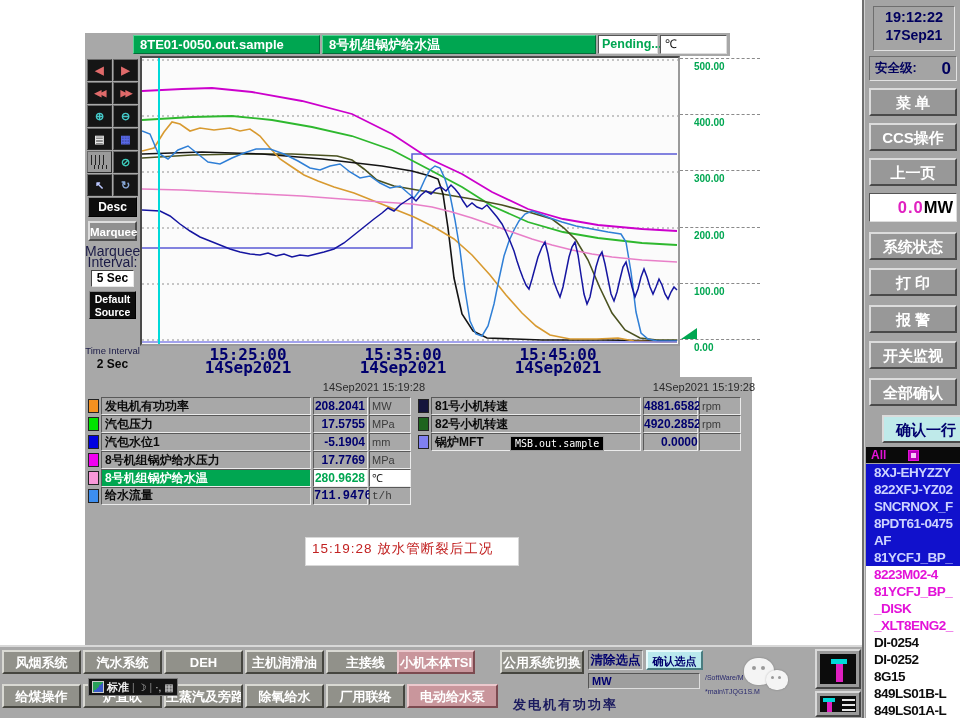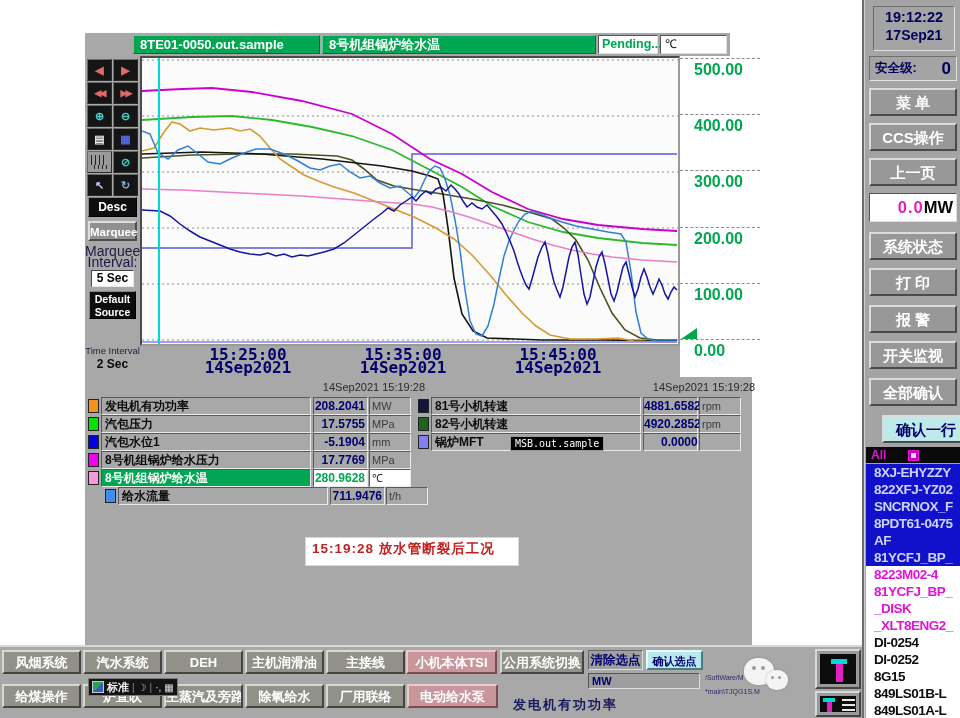--- a/index.html
+++ b/index.html
@@ -46,21 +46,21 @@
 
   
   .chart { position:absolute; left:140px; top:56px; width:540px; height:290px; background:#fbfbfb;
            border:2px solid #4a4a4a; border-right-color:#9a9a9a; border-bottom-color:#9a9a9a; }
   .chart svg { width:100%; height:100%; display:block; }
   .xaxis { position:absolute; left:140px; top:346px; width:540px; height:31px; background:#a8a8a8; }
   .xtick { position:absolute; top:2px; width:90px; text-align:center; color:#00006e; font-weight:bold;
            font-family:"DejaVu Sans Mono", monospace; font-size:16px; line-height:13px; }
   .ylabels { position:absolute; left:680px; top:56px; width:82px; height:300px; }
   .ytrow { position:absolute; left:0; width:80px; border-top:1px dashed #8a8a8a; }
-  .ytrow span { display:block; margin-left:14px; margin-top:2px; color:#00a651; font-weight:bold; font-size:16px; }
+  .ytrow span { display:block; margin-left:14px; margin-top:2px; color:#00a651; font-weight:bold; font-size:10px; }
   .ytri { position:absolute; left:1px; top:272px; width:0; height:0;
           border-bottom:11px solid #00a651; border-left:16px solid transparent; }
 
   
   .tablepanel { position:absolute; left:85px; top:377px; width:667px; height:271px; background:#a8a8a8; }
   .ts { position:absolute; top:4px; width:140px; text-align:right; font-size:11px; color:#2a2a2a; }
   .tsL { left:200px; } .tsR { left:530px; }
   .lrow { position:absolute; height:18px; }
   .swatch { position:absolute; top:2px; width:11px; height:14px; border:1px solid #222; }
   .ncell { position:absolute; top:0; height:18px; background:#a8a8a8; border:1px solid; border-color:#595959 #ebebeb #ebebeb #595959;
@@ -68,21 +68,21 @@
   .vcell { position:absolute; top:0; height:18px; background:#a8a8a8; border:1px solid; border-color:#595959 #ebebeb #ebebeb #595959;
            font-size:12px; font-weight:bold; color:#00006e; line-height:16px; text-align:right; padding-right:2px; }
   .ucell { position:absolute; top:0; height:18px; background:#a8a8a8; border:1px solid; border-color:#595959 #ebebeb #ebebeb #595959;
            font-size:11px; color:#3c3c3c; line-height:16px; padding-left:2px; overflow:hidden; }
   .hl .ncell { background:#00a651; color:#fff; }
   .hl .vcell { background:#fff; color:#00a651; }
   .hl .ucell { background:#fff; color:#222; }
   .tooltip { position:absolute; left:425px; top:59px; background:#000; color:#fff; z-index:10;
              font-family:"DejaVu Sans Mono", monospace; font-size:10px; padding:1px 4px; border:1px solid #999; }
   .annot { position:absolute; left:220px; top:160px; width:214px; height:29px; background:#fff;
-           color:#c22222; font-size:13.5px; font-weight:bold; line-height:16px; padding:3px 0 0 6px;
+           color:#c22222; font-size:13.5px; font-weight:normal; line-height:16px; padding:3px 0 0 6px;
            border:1px solid #d8d8d8; letter-spacing:1px; white-space:nowrap; }
 
   
   .menubar { position:absolute; left:0; top:645px; width:862px; height:73px; background:#a8a8a8; border-top:2px solid #d8d8d8; }
   .mbtn { position:absolute; height:24px; background:#91918a; color:#fff; font-weight:bold; font-size:13px;
           text-align:center; line-height:21px; border:2px solid; border-color:#d9d9d3 #45453f #45453f #d9d9d3;
           cursor:pointer; white-space:nowrap; overflow:hidden; }
   .mbtn.pink { background:#c9969c; border-color:#ecc9cd #7c4a50 #7c4a50 #ecc9cd; }
   .clearSel { position:absolute; left:588px; top:3px; width:55px; height:20px; color:#00006e; font-weight:bold;
               font-size:12.5px; text-align:center; line-height:19px; background:#a0a0a0;
@@ -268,21 +268,21 @@
           <div class="ncell" style="left: 13px; width: 210px;">8号机组锅炉给水压力</div>
           <div class="vcell" style="left: 225px; width: 55px;">17.7769</div>
           <div class="ucell" style="left: 281px; width: 42px;">MPa</div>
         </div>
         <div class="lrow hl" style="left: 3px; top: 92px; width: 330px;">
           <div class="swatch" style="left: 0px; background: rgb(248, 152, 216);"></div>
           <div class="ncell" style="left: 13px; width: 210px;">8号机组锅炉给水温</div>
           <div class="vcell" style="left: 225px; width: 55px;">280.9628</div>
           <div class="ucell" style="left: 281px; width: 42px;">℃</div>
         </div>
-        <div class="lrow" style="left: 20px; top: 110px; width: 330px;">
+        <div class="lrow" style="left: 3px; top: 110px; width: 330px; font-family: Liberation Mono, monospace;">
           <div class="swatch" style="left: 0px; background: rgb(61, 142, 240);"></div>
           <div class="ncell" style="left: 13px; width: 210px;">给水流量</div>
           <div class="vcell" style="left: 225px; width: 55px;">711.9476</div>
           <div class="ucell" style="left: 281px; width: 42px;">t/h</div>
         </div>
       </div>
     <div id="rightTable">
         <div class="lrow" style="left: 333px; top: 20px; width: 330px;">
           <div class="swatch" style="left: 0px; background: rgb(20, 20, 60);"></div>
           <div class="ncell" style="left: 13px; width: 210px;">81号小机转速</div>
@@ -335,21 +335,21 @@
       <span class="imeGlyph">☽</span>
       <span class="sep">|</span>
       <span class="imeGlyph">·,</span>
       <span class="imeGlyph">▦</span>
     </div>
   <div class="mbtn" style="left: 2px; top: 3px; width: 79px;">风烟系统</div>
       <div class="mbtn" style="left: 83px; top: 3px; width: 79px;">汽水系统</div>
       <div class="mbtn" style="left: 164px; top: 3px; width: 79px;">DEH</div>
       <div class="mbtn" style="left: 245px; top: 3px; width: 79px;">主机润滑油</div>
       <div class="mbtn" style="left: 326px; top: 3px; width: 79px;">主接线</div>
-      <div class="mbtn pink" style="left: 406px; top: 3px; width: 91px;">小机本体TSI</div>
+      <div class="mbtn pink" style="left: 397px; top: 3px; width: 78px;">小机本体TSI</div>
       <div class="mbtn" style="left: 500px; top: 3px; width: 84px;">公用系统切换</div>
       <div class="mbtn" style="left: 2px; top: 37px; width: 79px;">给煤操作</div>
       <div class="mbtn" style="left: 83px; top: 37px; width: 79px;">炉直吹</div>
       <div class="mbtn" style="left: 164px; top: 37px; width: 79px;">主蒸汽及旁路</div>
       <div class="mbtn" style="left: 245px; top: 37px; width: 79px;">除氧给水</div>
       <div class="mbtn" style="left: 326px; top: 37px; width: 79px;">厂用联络</div>
       <div class="mbtn pink" style="left: 407px; top: 37px; width: 91px;">电动给水泵</div>
     </div>
 
   <div class="sidebar" id="sidebar">

